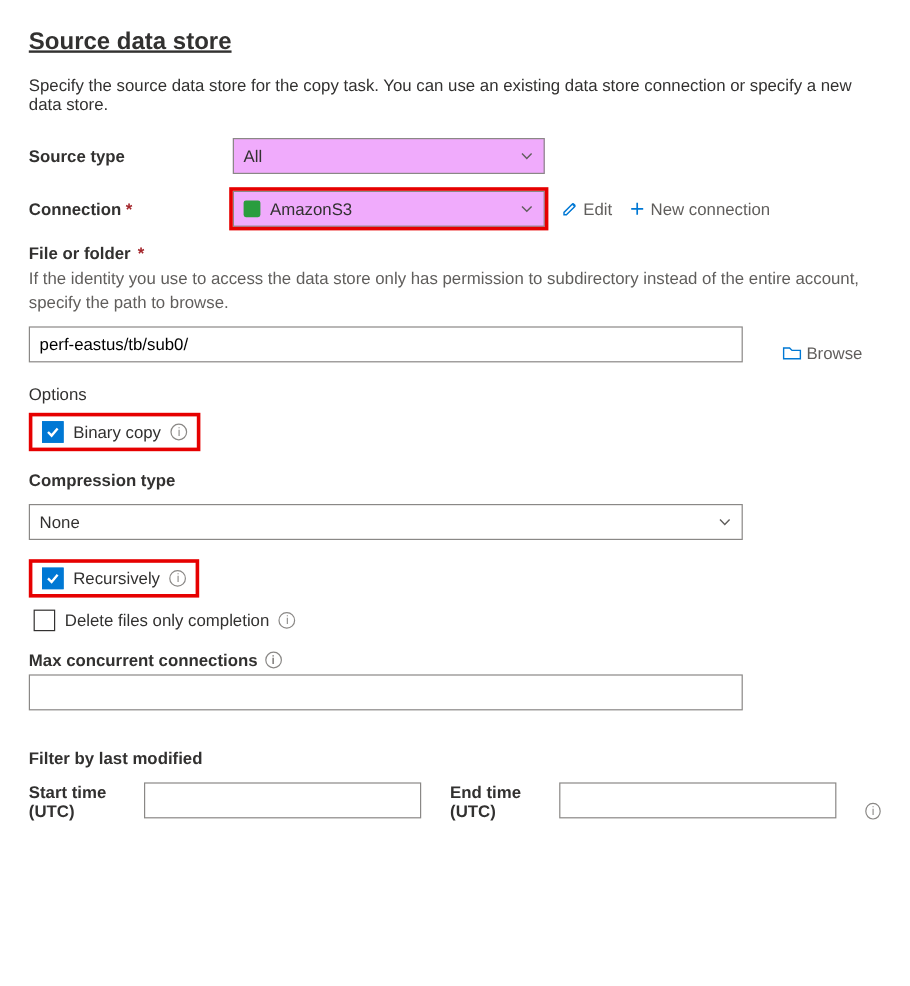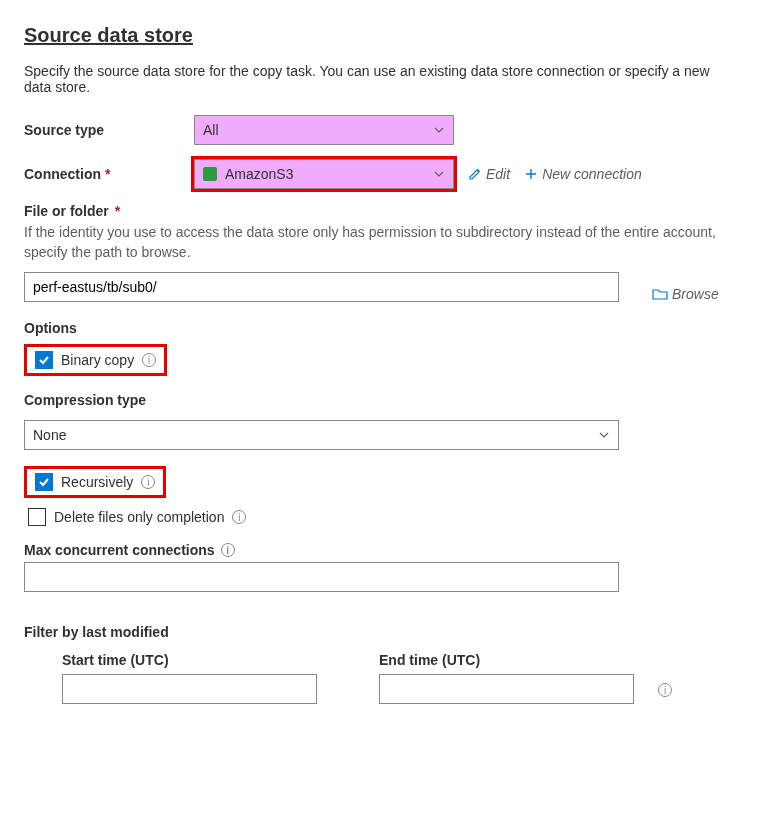--- a/index.html
+++ b/index.html
@@ -69,21 +69,20 @@
       border-radius: 2px;
       flex-shrink: 0;
     }
     .link-btn {
       display: inline-flex;
       align-items: center;
       color: #605e5c;
       margin-left: 14px;
       cursor: pointer;
       gap: 4px;
-      font-style: italic;
     }
     .link-btn svg { flex-shrink: 0; }
     .section-label {
       font-weight: 600;
       margin-bottom: 4px;
       display: flex;
       align-items: center;
       gap: 6px;
     }
     .help-text {
@@ -94,21 +93,21 @@
     .path-row { display: flex; align-items: flex-end; gap: 33px; margin-bottom: 18px; }
     .text-input {
       flex: 1;
       height: 30px;
       border: 1px solid #8a8886;
       padding: 0 8px;
       font-family: inherit;
       font-size: 14px;
       width: 100%;
     }
-    .options-header { font-weight: 700; margin-bottom: 8px; }
+    .options-header { font-weight: 400; margin-bottom: 8px; }
     .checkbox-row {
       display: flex;
       align-items: center;
       gap: 8px;
     }
     .checkbox {
       width: 18px;
       height: 18px;
       border: 1px solid #323130;
       display: inline-flex;
@@ -139,21 +138,21 @@
       padding: 0 28px 0 8px;
       position: relative;
       display: flex;
       align-items: center;
       cursor: pointer;
       margin-bottom: 16px;
     }
     .full-select .chevron { position: absolute; right: 8px; top:50%; transform: translateY(-50%); }
     .plain-check { margin: 0 0 16px 4px; display:flex; align-items:center; gap:8px; }
     .time-row { display: flex; gap: 24px; align-items: flex-start; }
-    .time-col { display: flex; flex-direction: column; margin-left: 38px; }
+    .time-col { display: flex; flex-direction: row; }
     .time-col label { font-weight: 600; margin-bottom: 6px; }
     .time-input { width: 255px; height: 30px; border: 1px solid #8a8886; padding: 0 8px; font-family: inherit; }
     .time-info { align-self: flex-end; margin-bottom: 7px; }
     .mb-12 { margin-bottom: 12px; }
     .mb-16 { margin-bottom: 16px; }
   </style>
 </head>
 <body>
 
 

